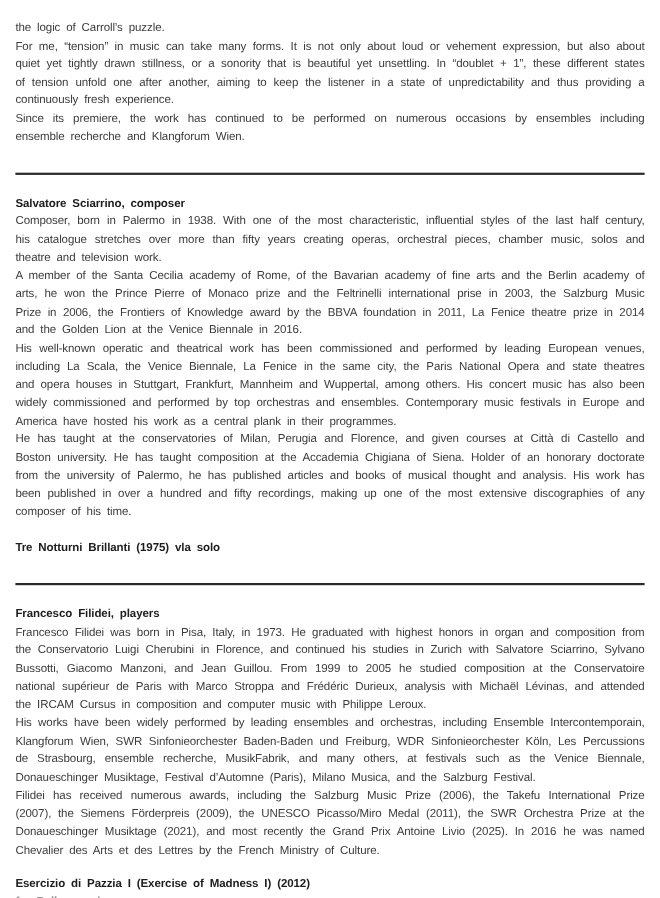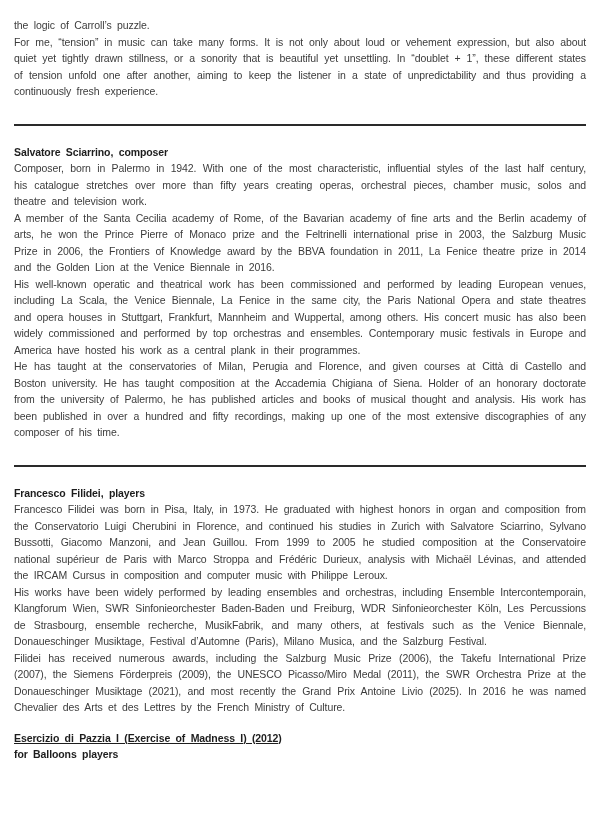--- a/index.html
+++ b/index.html
@@ -60,36 +60,38 @@
   }
 </style>
 </head>
 <body>
 
 <div class="page">
 
   <section>
     <p class="no-justify">the logic of Carroll’s puzzle.</p>
     <p>For me, “tension” in music can take many forms. It is not only about loud or vehement expression, but also about quiet yet tightly drawn stillness, or a sonority that is beautiful yet unsettling. In “doublet + 1”, these different states of tension unfold one after another, aiming to keep the listener in a state of unpredictability and thus providing a continuously fresh experience.</p>
+    <p>Since its premiere, the work has continued to be performed on numerous occasions by ensembles including ensemble recherche and Klangforum Wien.</p>
   </section>
 
   <hr class="divider">
 
   <section>
     <p class="heading">Salvatore Sciarrino, composer</p>
-    <p>Composer, born in Palermo in 1942. With one of the most characteristic, influential styles of the last half century, his catalogue stretches over more than fifty years creating operas, orchestral pieces, chamber music, solos and theatre and television work.</p>
+    <p>Composer, born in Palermo in 1938. With one of the most characteristic, influential styles of the last half century, his catalogue stretches over more than fifty years creating operas, orchestral pieces, chamber music, solos and theatre and television work.</p>
     <p>A member of the Santa Cecilia academy of Rome, of the Bavarian academy of fine arts and the Berlin academy of arts, he won the Prince Pierre of Monaco prize and the Feltrinelli international prise in 2003, the Salzburg Music Prize in 2006, the Frontiers of Knowledge award by the BBVA foundation in 2011, La Fenice theatre prize in 2014 and the Golden Lion at the Venice Biennale in 2016.</p>
     <p>His well-known operatic and theatrical work has been commissioned and performed by leading European venues, including La Scala, the Venice Biennale, La Fenice in the same city, the Paris National Opera and state theatres and opera houses in Stuttgart, Frankfurt, Mannheim and Wuppertal, among others. His concert music has also been widely commissioned and performed by top orchestras and ensembles. Contemporary music festivals in Europe and America have hosted his work as a central plank in their programmes.</p>
     <p>He has taught at the conservatories of Milan, Perugia and Florence, and given courses at Città di Castello and Boston university. He has taught composition at the Accademia Chigiana of Siena. Holder of an honorary doctorate from the university of Palermo, he has published articles and books of musical thought and analysis. His work has been published in over a hundred and fifty recordings, making up one of the most extensive discographies of any composer of his time.</p>
+    <p class="work-title">Tre Notturni Brillanti (1975) vla solo</p>
   </section>
 
   <hr class="divider">
 
   <section>
     <p class="heading">Francesco Filidei, players</p>
     <p>Francesco Filidei was born in Pisa, Italy, in 1973. He graduated with highest honors in organ and composition from the Conservatorio Luigi Cherubini in Florence, and continued his studies in Zurich with Salvatore Sciarrino, Sylvano Bussotti, Giacomo Manzoni, and Jean Guillou. From 1999 to 2005 he studied composition at the Conservatoire national supérieur de Paris with Marco Stroppa and Frédéric Durieux, analysis with Michaël Lévinas, and attended the IRCAM Cursus in composition and computer music with Philippe Leroux.</p>
     <p>His works have been widely performed by leading ensembles and orchestras, including Ensemble Intercontemporain, Klangforum Wien, SWR Sinfonieorchester Baden-Baden und Freiburg, WDR Sinfonieorchester Köln, Les Percussions de Strasbourg, ensemble recherche, MusikFabrik, and many others, at festivals such as the Venice Biennale, Donaueschinger Musiktage, Festival d’Automne (Paris), Milano Musica, and the Salzburg Festival.</p>
     <p>Filidei has received numerous awards, including the Salzburg Music Prize (2006), the Takefu International Prize (2007), the Siemens Förderpreis (2009), the UNESCO Picasso/Miro Medal (2011), the SWR Orchestra Prize at the Donaueschinger Musiktage (2021), and most recently the Grand Prix Antoine Livio (2025). In 2016 he was named Chevalier des Arts et des Lettres by the French Ministry of Culture.</p>
-    <p class="work-title" style="margin-top:14px !important;text-decoration:underline;">Esercizio di Pazzia I (Exercise of Madness I) (2012)</p>
+    <p class="work-title" style="margin-top:14px !important;">Esercizio di Pazzia I (Exercise of Madness I) (2012)</p>
     <p class="work-subtitle">for Balloons players</p>
   </section>
 
 </div>
 
 </body></html>

